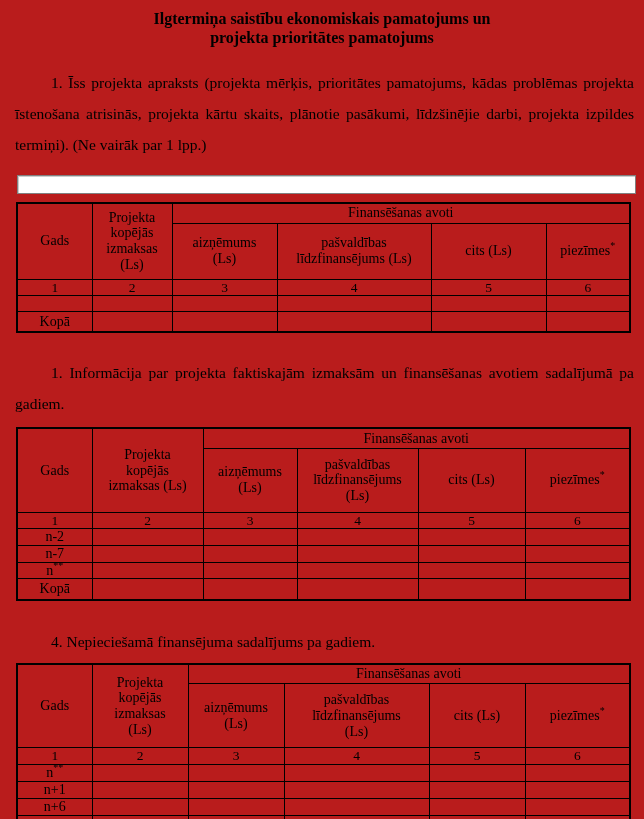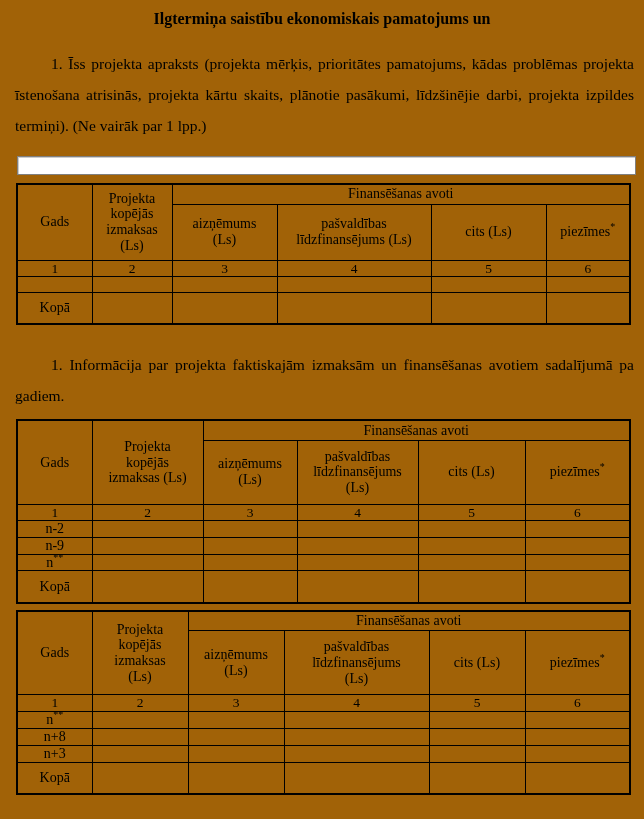--- a/index.html
+++ b/index.html
@@ -1,17 +1,17 @@
 <!DOCTYPE html>
 <html><head>
 <meta charset="utf-8">
 <style>
   html,body { margin:0; padding:0; background:#ffffff; }
   .page {
-    width:644px; height:819px; background:#a16207; color:#000;
+    width:644px; height:819px; background:#b91c1c; color:#000;
     font-family:"Liberation Serif", serif; overflow:hidden; position:relative;
   }
   .title {
     font-size:16px; font-weight:bold; text-align:center;
     margin:9px 12px 0 12px; line-height:19px;
   }
   .para {
     font-size:15.5px; line-height:31px; text-align:justify;
     margin:0 10px 0 15px; text-indent:36px;
   }
@@ -37,31 +37,32 @@
   }
   .pre { white-space:pre-line;margin-left:40px; }
   tr.hdr1 { height:20px; }
   #t2 tr.hdr2 { height:56px; }
   #t3 tr.hdr2 { height:64px; }
   #t4 tr.hdr2 { height:64px; }
   tr.nums td { height:14px; font-size:13.5px; }
   #t2 tr.data { height:16px; }
   #t3 tr.data { height:15px;margin-top:36px; }
   #t4 tr.data { height:17px; }
-  tr.total { height:32px;margin-left:32px; }
+  tr.total { height:21px;margin-left:32px; }
   td.total-label { text-align:right; padding-right:5px; }
   sup { font-size:10px; line-height:0; }
 </style>
 </head>
 <body>
 
 <div class="page">
 
   <div class="title">
     <span>Ilgtermiņa saistību ekonomiskais pamatojums un</span><br>
+    <span>projekta prioritātes pamatojums</span>
   </div>
 
   <p class="para" id="p1">1. Īss projekta apraksts (projekta mērķis, prioritātes pamatojums, kādas problēmas projekta īstenošana atrisinās, projekta kārtu skaits, plānotie pasākumi, līdzšinējie darbi, projekta izpildes termiņi). (Ne vairāk par 1 lpp.)</p>
 
   <div class="answer-box"></div>
 
 
   <table class="frm" id="t2">
     <colgroup>
       <col style="width:75px">
@@ -153,21 +154,21 @@
     </tr>
     <tr class="data">
       <td><span>n-2</span><sup></sup></td>
       <td></td>
       <td></td>
       <td></td>
       <td></td>
       <td></td>
     </tr>
     <tr class="data">
-      <td><span>n-9</span><sup></sup></td>
+      <td><span>n-7</span><sup></sup></td>
       <td></td>
       <td></td>
       <td></td>
       <td></td>
       <td></td>
     </tr>
     <tr class="data">
       <td><span>n</span><sup>**</sup></td>
       <td></td>
       <td></td>
@@ -179,20 +180,21 @@
       <td class="total-label">Kopā</td>
       <td></td>
       <td></td>
       <td></td>
       <td></td>
       <td></td>
     </tr>
   </tbody>
     </table>
 
+  <p class="para" id="s4">4. Nepieciešamā finansējuma sadalījums pa gadiem.</p>
 
   <table class="frm" id="t4">
     <colgroup>
       <col style="width:75px">
         <col style="width:96px">
         <col style="width:96px">
       <col style="width:145px">
         <col style="width:96px">
         <col style="width:105px">
     </colgroup>
@@ -224,29 +226,29 @@
     </tr>
     <tr class="data">
       <td><span>n</span><sup>**</sup></td>
       <td></td>
       <td></td>
       <td></td>
       <td></td>
       <td></td>
     </tr>
     <tr class="data">
-      <td><span>n+8</span><sup></sup></td>
-      <td></td>
-      <td></td>
-      <td></td>
-      <td></td>
-      <td></td>
-    </tr>
-    <tr class="data">
-      <td><span>n+3</span><sup></sup></td>
+      <td><span>n+1</span><sup></sup></td>
+      <td></td>
+      <td></td>
+      <td></td>
+      <td></td>
+      <td></td>
+    </tr>
+    <tr class="data">
+      <td><span>n+6</span><sup></sup></td>
       <td></td>
       <td></td>
       <td></td>
       <td></td>
       <td></td>
     </tr>
     <tr class="total">
       <td class="total-label">Kopā</td>
       <td></td>
       <td></td>

